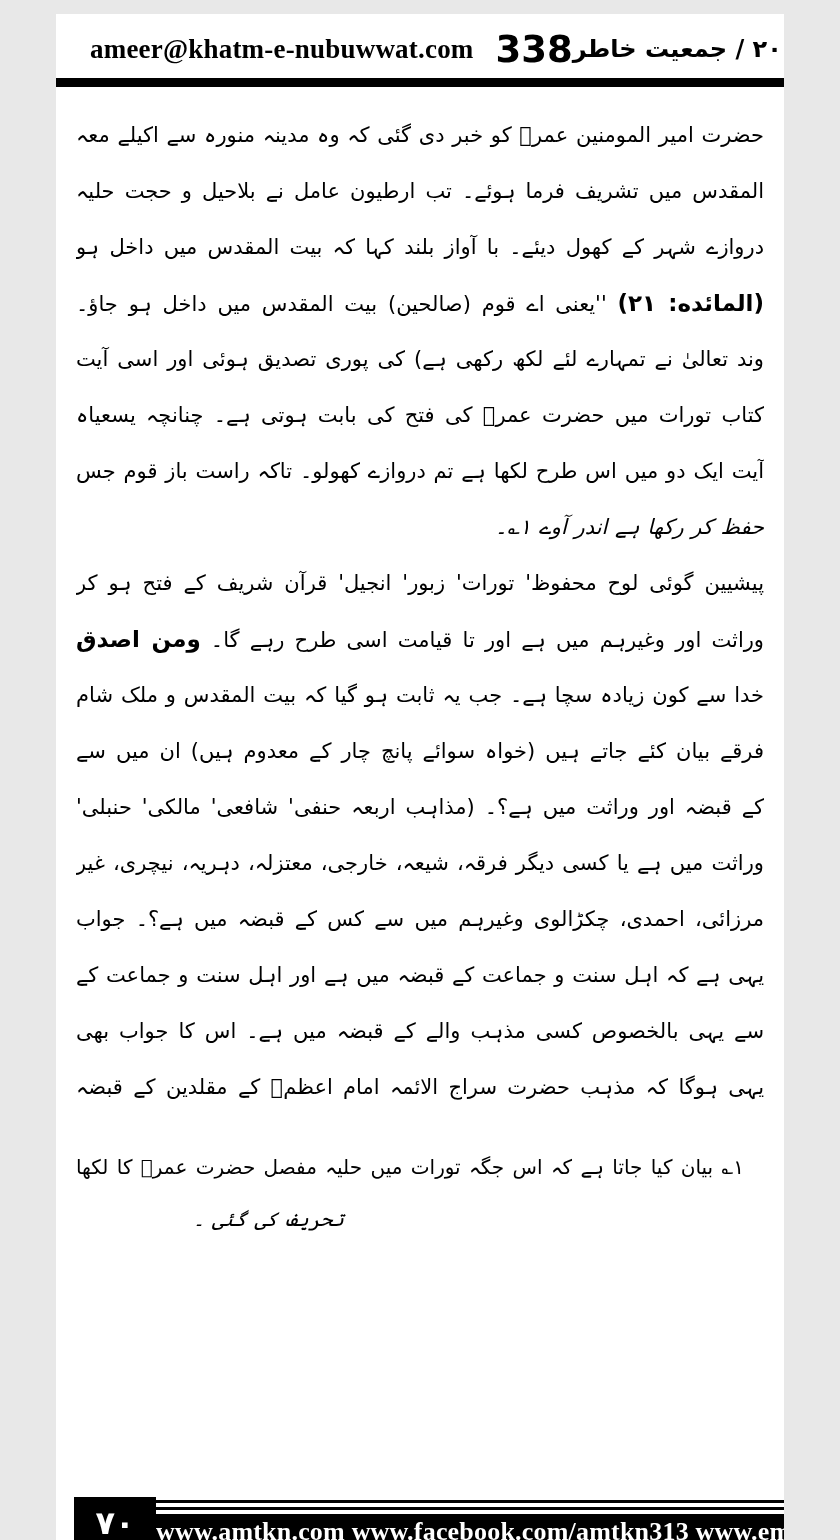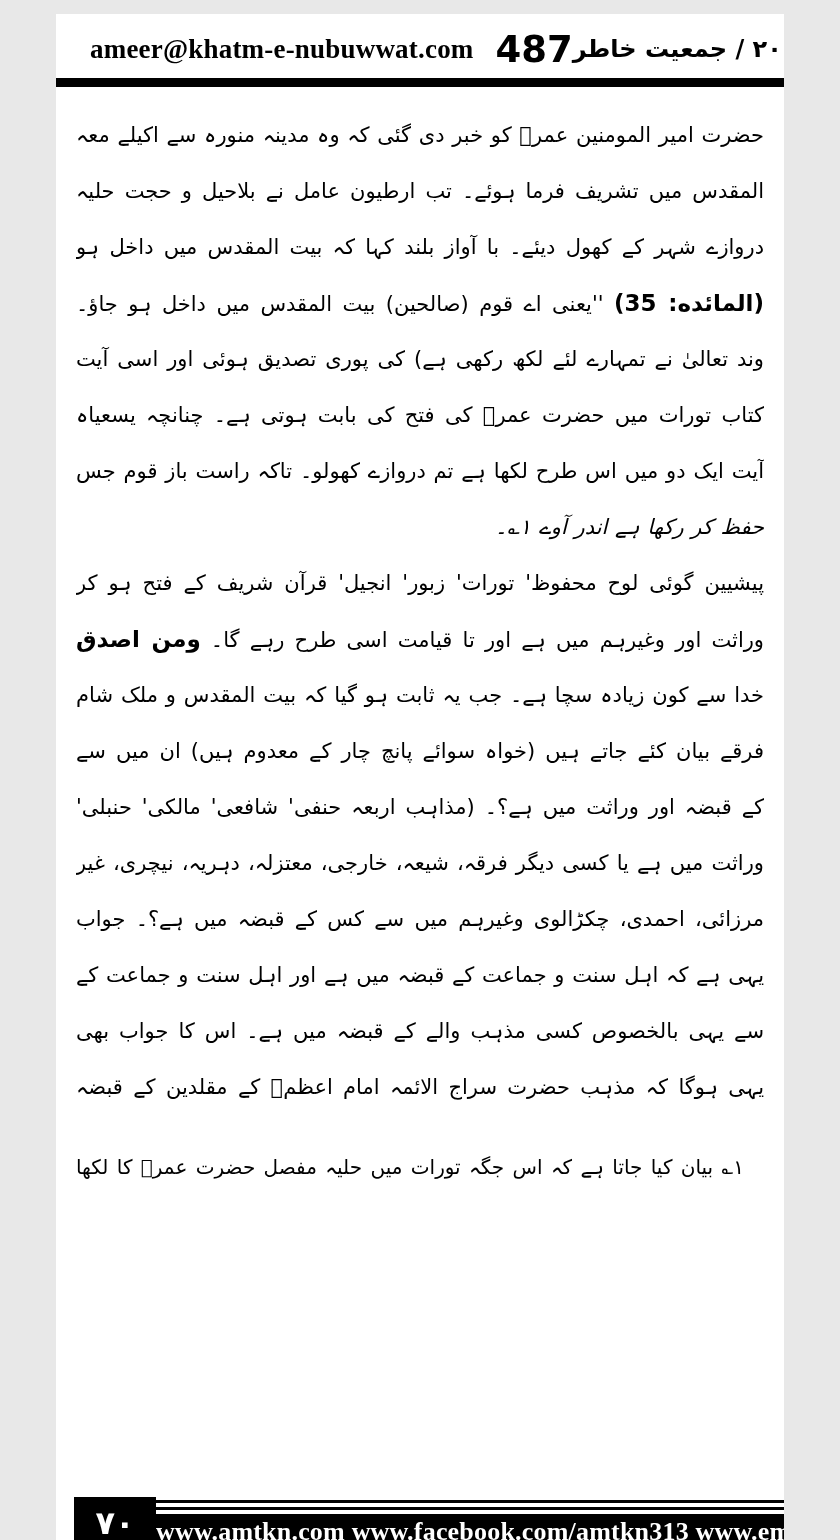--- a/index.html
+++ b/index.html
@@ -60,50 +60,51 @@
   }
 </style>
 </head>
 <body>
 
 <div class="page">
 
   <div class="hdr">
     <div class="hdr-left">
       <span class="hdr-email">ameer@khatm-e-nubuwwat.com</span>
-      <span class="hdr-num">487</span>
+      <span class="hdr-num">338</span>
     </div>
     <div class="hdr-title">اقتباس جلد ۲۰ / جمعیت خاطر</div>
   </div>
 
   <div class="hdr-rule"></div>
 
   <main class="body" id="body-text">
       <div class="line"><span class="seg-urdu">حضرت امیر المومنین عمرؓ کو خبر دی گئی کہ وہ مدینہ منورہ سے اکیلے معہ غلام شتر سرخ پر سوار ہو کر بیت</span></div>
       <div class="line"><span class="seg-urdu">المقدس میں تشریف فرما ہوئے۔ تب ارطیون عامل نے بلاحیل و حجت حلیہ سے شناخت کر کے</span></div>
       <div class="line"><span class="seg-urdu">دروازے شہر کے کھول دیئے۔ با آواز بلند کہا کہ بیت المقدس میں داخل ہو جایئے اکالید شہر حوالہ</span></div>
-      <div class="line"><span class="seg-arabic">(المائده: 35)</span><span class="seg-urdu"> ''یعنی اے قوم (صالحین) بیت المقدس میں داخل ہو جاؤ۔ جس کی وراثت خدا</span></div>
+      <div class="line"><span class="seg-arabic">(المائده: ۲۱)</span><span class="seg-urdu"> ''یعنی اے قوم (صالحین) بیت المقدس میں داخل ہو جاؤ۔ جس کی وراثت خدا</span></div>
       <div class="line"><span class="seg-urdu">وند تعالیٰ نے تمہارے لئے لکھ رکھی ہے) کی پوری تصدیق ہوئی اور اسی آیت شریفہ کی تصدیق</span></div>
       <div class="line"><span class="seg-urdu">کتاب تورات میں حضرت عمرؓ کی فتح کی بابت ہوتی ہے۔ چنانچہ یسعیاہ نبی کی کتاب باب ۲۶</span></div>
       <div class="line"><span class="seg-urdu">آیت ایک دو میں اس طرح لکھا ہے تم دروازے کھولو۔ تاکہ راست باز قوم جس نے صداقت کو</span></div>
       <div class="line short"><span class="seg-urdu">حفظ کر رکھا ہے اندر آوے ۱؎۔</span></div>
       <div class="line"><span class="seg-urdu">پیشیین گوئی لوح محفوظ' تورات' زبور' انجیل' قرآن شریف کے فتح ہو کر اہل اسلام کے قبضہ اور</span></div>
       <div class="line"><span class="seg-urdu">وراثت اور وغیرہم میں ہے اور تا قیامت اسی طرح رہے گا۔ </span><span class="seg-arabic">ومن اصدق من اللّٰه قیلا !</span></div>
       <div class="line"><span class="seg-urdu">خدا سے کون زیادہ سچا ہے۔ جب یہ ثابت ہو گیا کہ بیت المقدس و ملک شام مسلمانوں کی</span></div>
       <div class="line"><span class="seg-urdu">فرقے بیان کئے جاتے ہیں (خواہ سوائے پانچ چار کے معدوم ہیں) ان میں سے کس فرقہ</span></div>
       <div class="line"><span class="seg-urdu">کے قبضہ اور وراثت میں ہے؟۔ (مذاہب اربعہ حنفی' شافعی' مالکی' حنبلی' مقلدین کا فرقہ ایک ہی</span></div>
       <div class="line"><span class="seg-urdu">وراثت میں ہے یا کسی دیگر فرقہ، شیعہ، خارجی، معتزلہ، دہریہ، نیچری، غیر مقلد، وہابی، بابی،</span></div>
       <div class="line"><span class="seg-urdu">مرزائی، احمدی، چکڑالوی وغیرہم میں سے کس کے قبضہ میں ہے؟۔ جواب اس کا صحیح طور پر</span></div>
       <div class="line"><span class="seg-urdu">یہی ہے کہ اہل سنت و جماعت کے قبضہ میں ہے اور اہل سنت و جماعت کے مذاہب اربعہ میں</span></div>
       <div class="line"><span class="seg-urdu">سے یہی بالخصوص کسی مذہب والے کے قبضہ میں ہے۔ اس کا جواب بھی آنکھوں کے سامنے</span></div>
       <div class="line"><span class="seg-urdu">یہی ہوگا کہ مذہب حضرت سراج الائمہ امام اعظمؒ کے مقلدین کے قبضہ اور وراثت میں ہے ۔</span></div>
     </main>
 
   <section class="footnote" id="footnote">
       <div class="line" style="padding-right: 20px;"><span class="seg-urdu">۱؎ بیان کیا جاتا ہے کہ اس جگہ تورات میں حلیہ مفصل حضرت عمرؓ کا لکھا ہوا تھا اور بعد میں</span></div>
+      <div class="line short" style="padding-right: 420px;"><span class="seg-urdu">تحریف کی گئی ۔</span></div>
     </section>
 
   <div class="ftr">
     <div class="ftr-pgbox">۷۰</div>
     <div class="ftr-right">
       <div class="ftr-thin"></div>
       <div class="ftr-thin"></div>
       <div class="ftr-bar">www.amtkn.com www.facebook.com/amtkn313 www.emaktaba.info</div>
     </div>
   </div>

